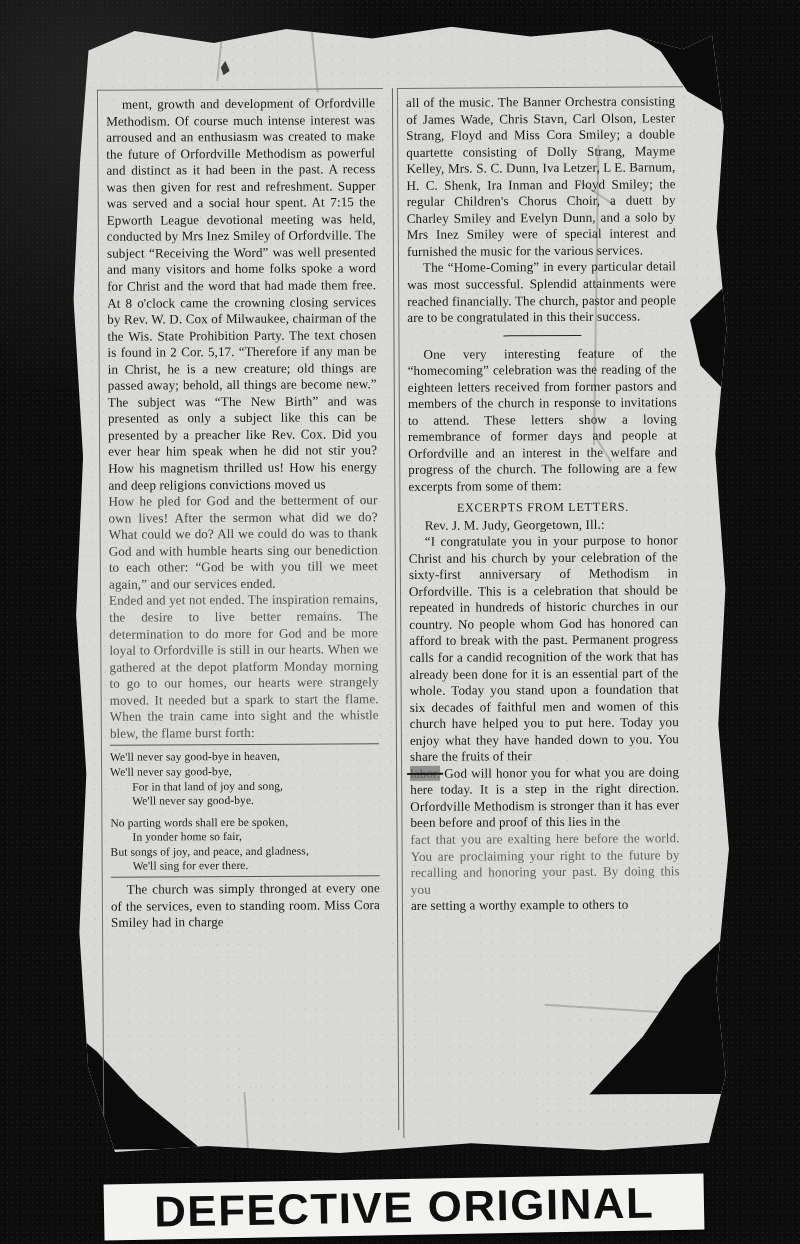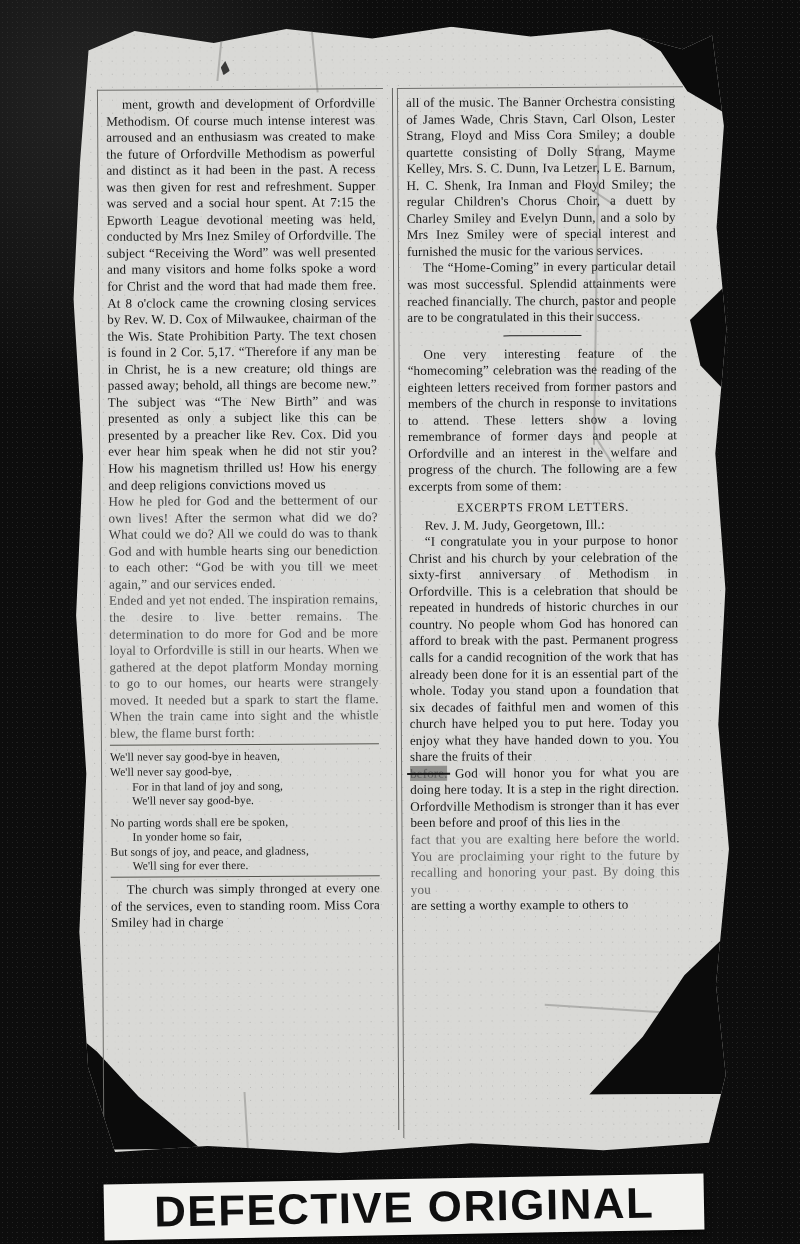--- a/index.html
+++ b/index.html
@@ -236,21 +236,21 @@
       <div class="divider"></div>
 
       <p>One very interesting feature of the “homecoming” celebration was the reading of the eighteen letters received from former pastors and members of the church in response to invitations to attend. These letters show a loving remembrance of former days and people at Orfordville and an interest in the welfare and progress of the church. The following are a few excerpts from some of them:</p>
 
       <p class="subhead">EXCERPTS FROM LETTERS.</p>
 
       <p>Rev. J. M. Judy, Georgetown, Ill.:</p>
 
       <p>“I congratulate you in your purpose to honor Christ and his church by your celebration of the sixty-first anniversary of Methodism in Orfordville. This is a celebration that should be repeated in hundreds of historic churches in our country. No people whom God has honored can afford to break with the past. Permanent progress calls for a candid recognition of the work that has already been done for it is an essential part of the whole. Today you stand upon a foundation that six decades of faithful men and women of this church have helped you to put here. Today you enjoy what they have handed down to you. You share the fruits of their</p>
 
-      <p class="cont"><span class="smudge">before.</span> <span>God will honor you for what you are doing here today. It is a step in the right direction. Orfordville Methodism is stronger than it has ever been before and proof of this lies in the</span></p>
+      <p class="cont"><span class="smudge">labor.</span> <span>God will honor you for what you are doing here today. It is a step in the right direction. Orfordville Methodism is stronger than it has ever been before and proof of this lies in the</span></p>
 
       <p class="cont fade3">fact that you are exalting here before the world. You are proclaiming your right to the future by recalling and honoring your past. By doing this you</p>
 
       <p class="cont cutline">are setting a worthy example to others to</p>
     </div>
   </div>
 </div>
 
 <div class="stamp">
   <span>DEFECTIVE ORIGINAL</span>

